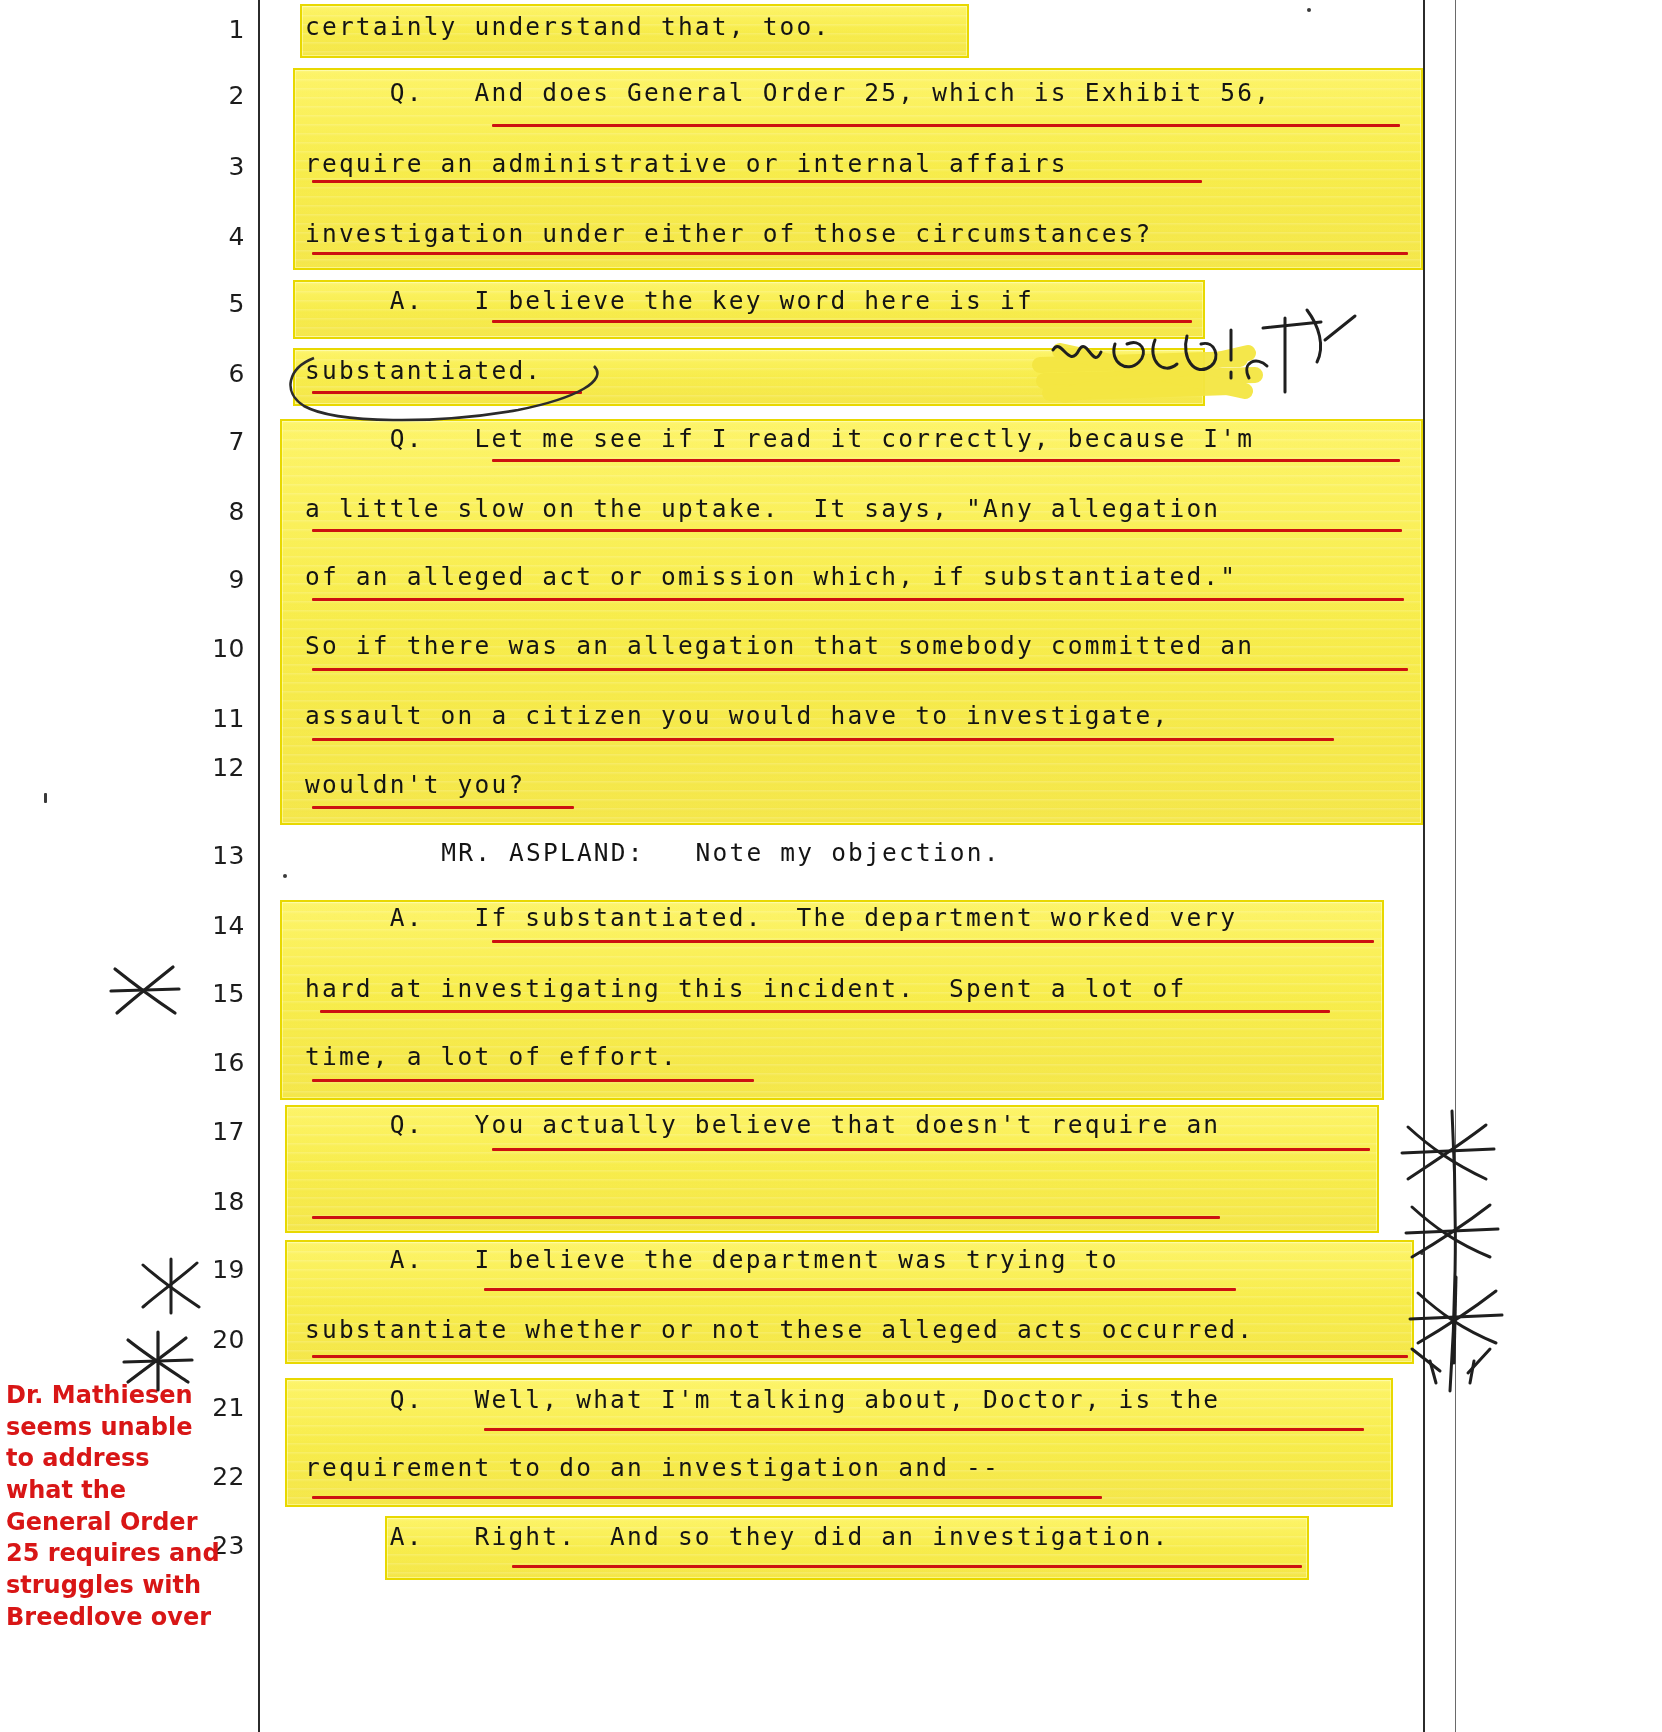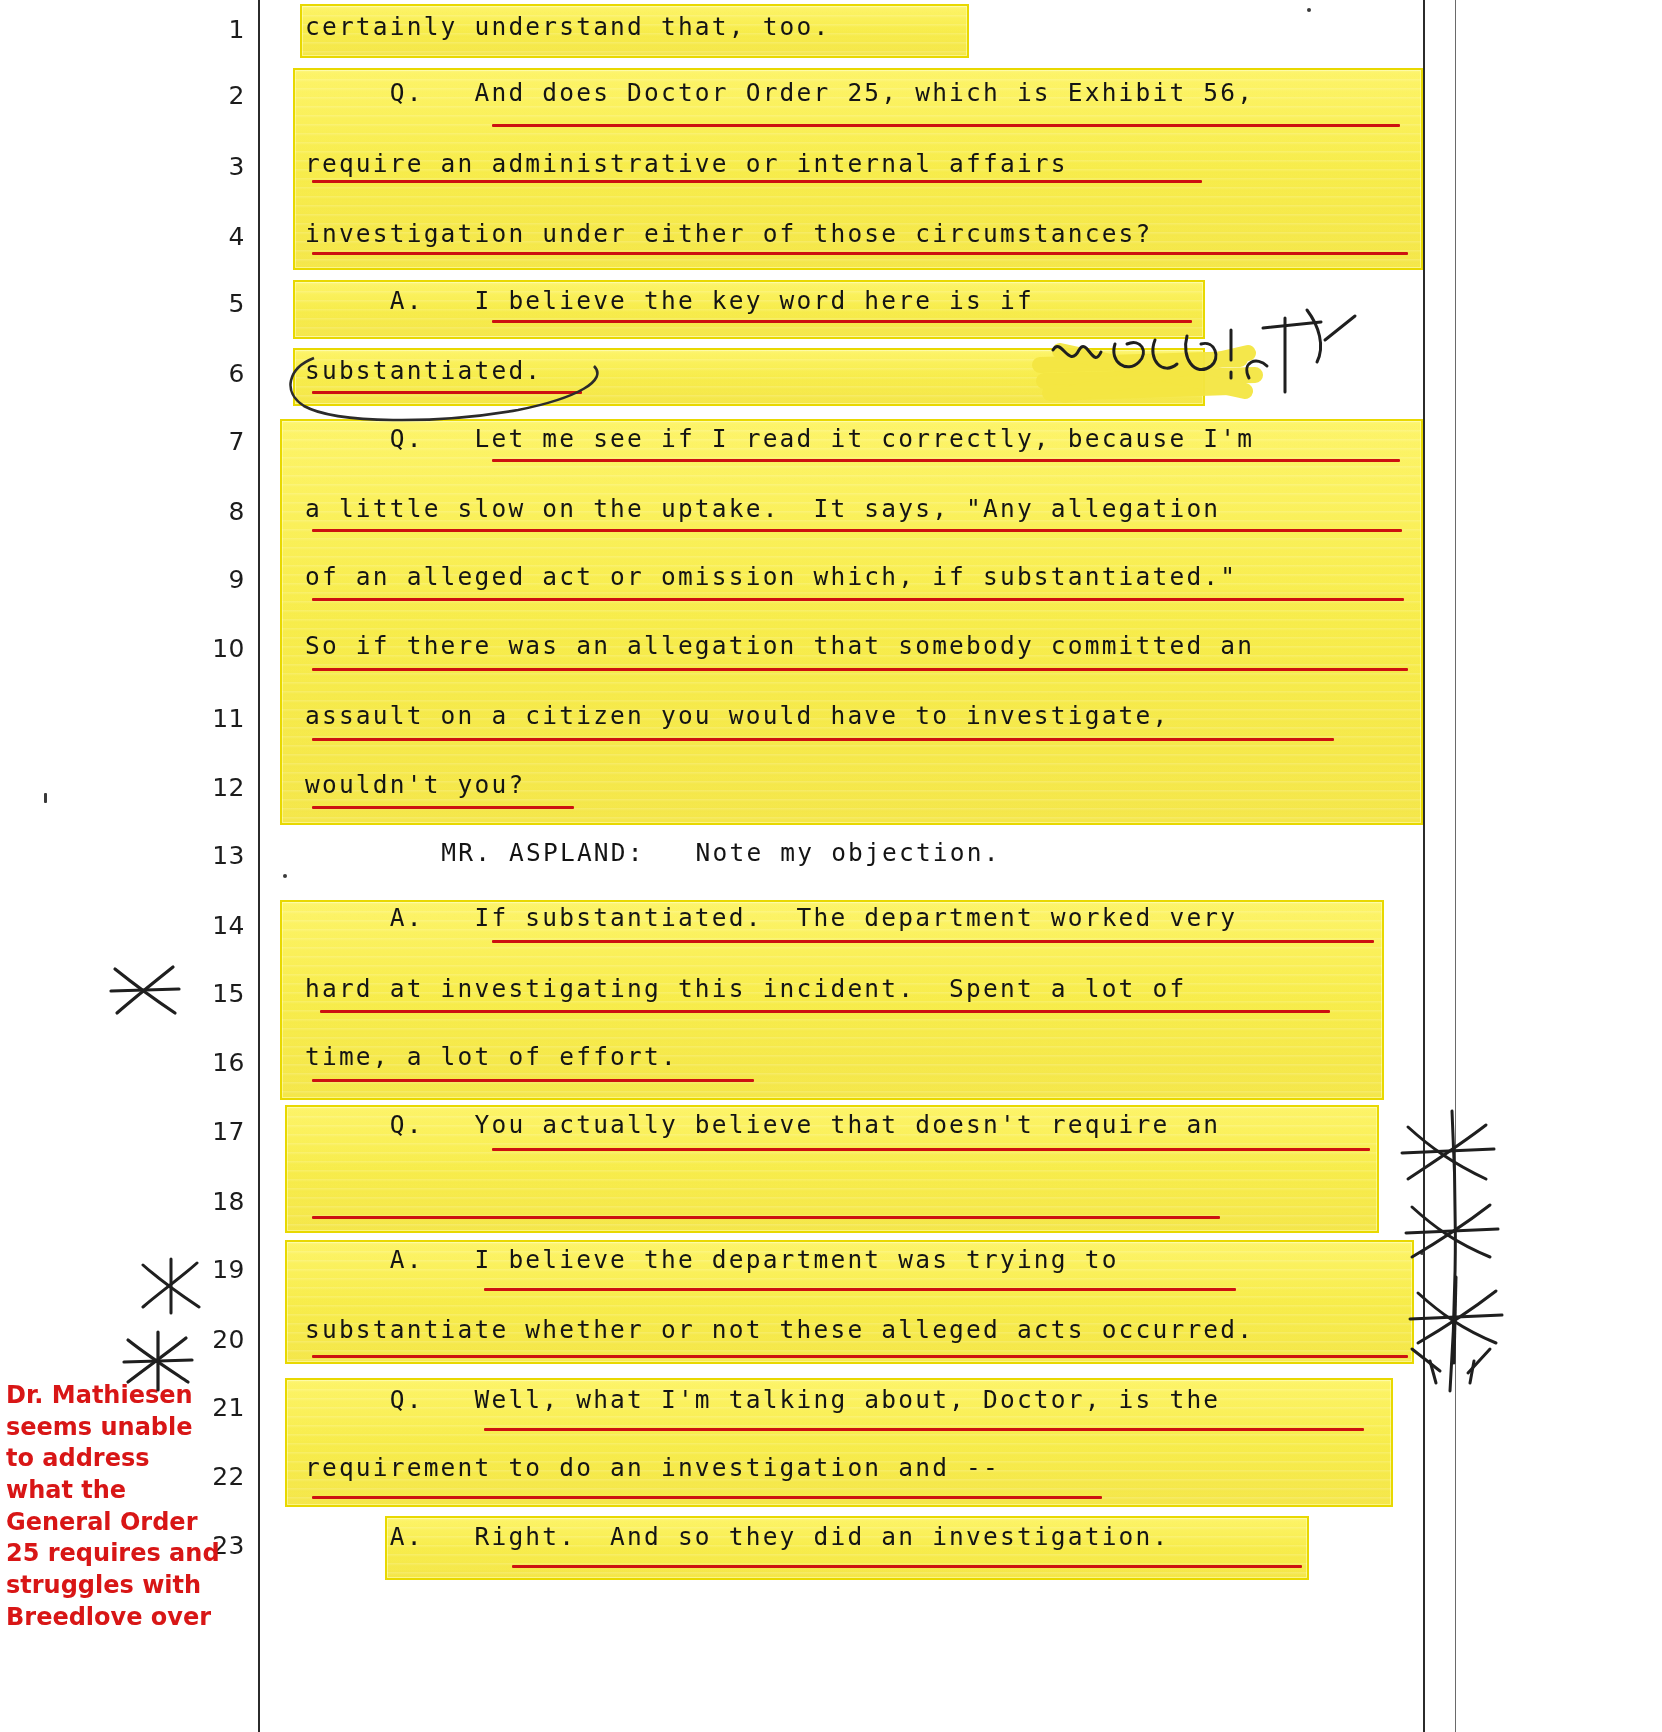--- a/index.html
+++ b/index.html
@@ -149,36 +149,36 @@
     <div class="linenum" style="top:81px;">2</div>
     <div class="linenum" style="top:152px;">3</div>
     <div class="linenum" style="top:222px;">4</div>
     <div class="linenum" style="top:289px;">5</div>
     <div class="linenum" style="top:359px;">6</div>
     <div class="linenum" style="top:427px;">7</div>
     <div class="linenum" style="top:497px;">8</div>
     <div class="linenum" style="top:565px;">9</div>
     <div class="linenum" style="top:634px;">10</div>
     <div class="linenum" style="top:704px;">11</div>
-    <div class="linenum" style="top:773px;">12</div>
+    <div class="linenum" style="top:753px;">12</div>
     <div class="linenum" style="top:841px;">13</div>
     <div class="linenum" style="top:911px;">14</div>
     <div class="linenum" style="top:979px;">15</div>
     <div class="linenum" style="top:1048px;">16</div>
     <div class="linenum" style="top:1117px;">17</div>
     <div class="linenum" style="top:1187px;">18</div>
     <div class="linenum" style="top:1255px;">19</div>
     <div class="linenum" style="top:1325px;">20</div>
     <div class="linenum" style="top:1393px;">21</div>
     <div class="linenum" style="top:1462px;">22</div>
     <div class="linenum" style="top:1531px;">23</div>
   </div>
 
   <div class="tline" style="top:15px;">certainly understand that, too.</div>
-  <div class="tline" style="top:81px;">     Q.   And does Doctor Order 25, which is Exhibit 56,</div>
+  <div class="tline" style="top:81px;">     Q.   And does General Order 25, which is Exhibit 56,</div>
   <div class="tline" style="top:222px;">investigation under either of those circumstances?</div>
   <div class="tline" style="top:152px;">require an administrative or internal affairs</div>
   <div class="tline" style="top:289px;">     A.   I believe the key word here is if</div>
   <div class="tline" style="top:359px;">substantiated.</div>
   <div class="tline" style="top:427px;">     Q.   Let me see if I read it correctly, because I'm</div>
   <div class="tline" style="top:497px;">a little slow on the uptake.  It says, "Any allegation</div>
   <div class="tline" style="top:565px;">of an alleged act or omission which, if substantiated."</div>
   <div class="tline" style="top:634px;">So if there was an allegation that somebody committed an</div>
   <div class="tline" style="top:704px;">assault on a citizen you would have to investigate,</div>
   <div class="tline" style="top:773px;">wouldn't you?</div>

